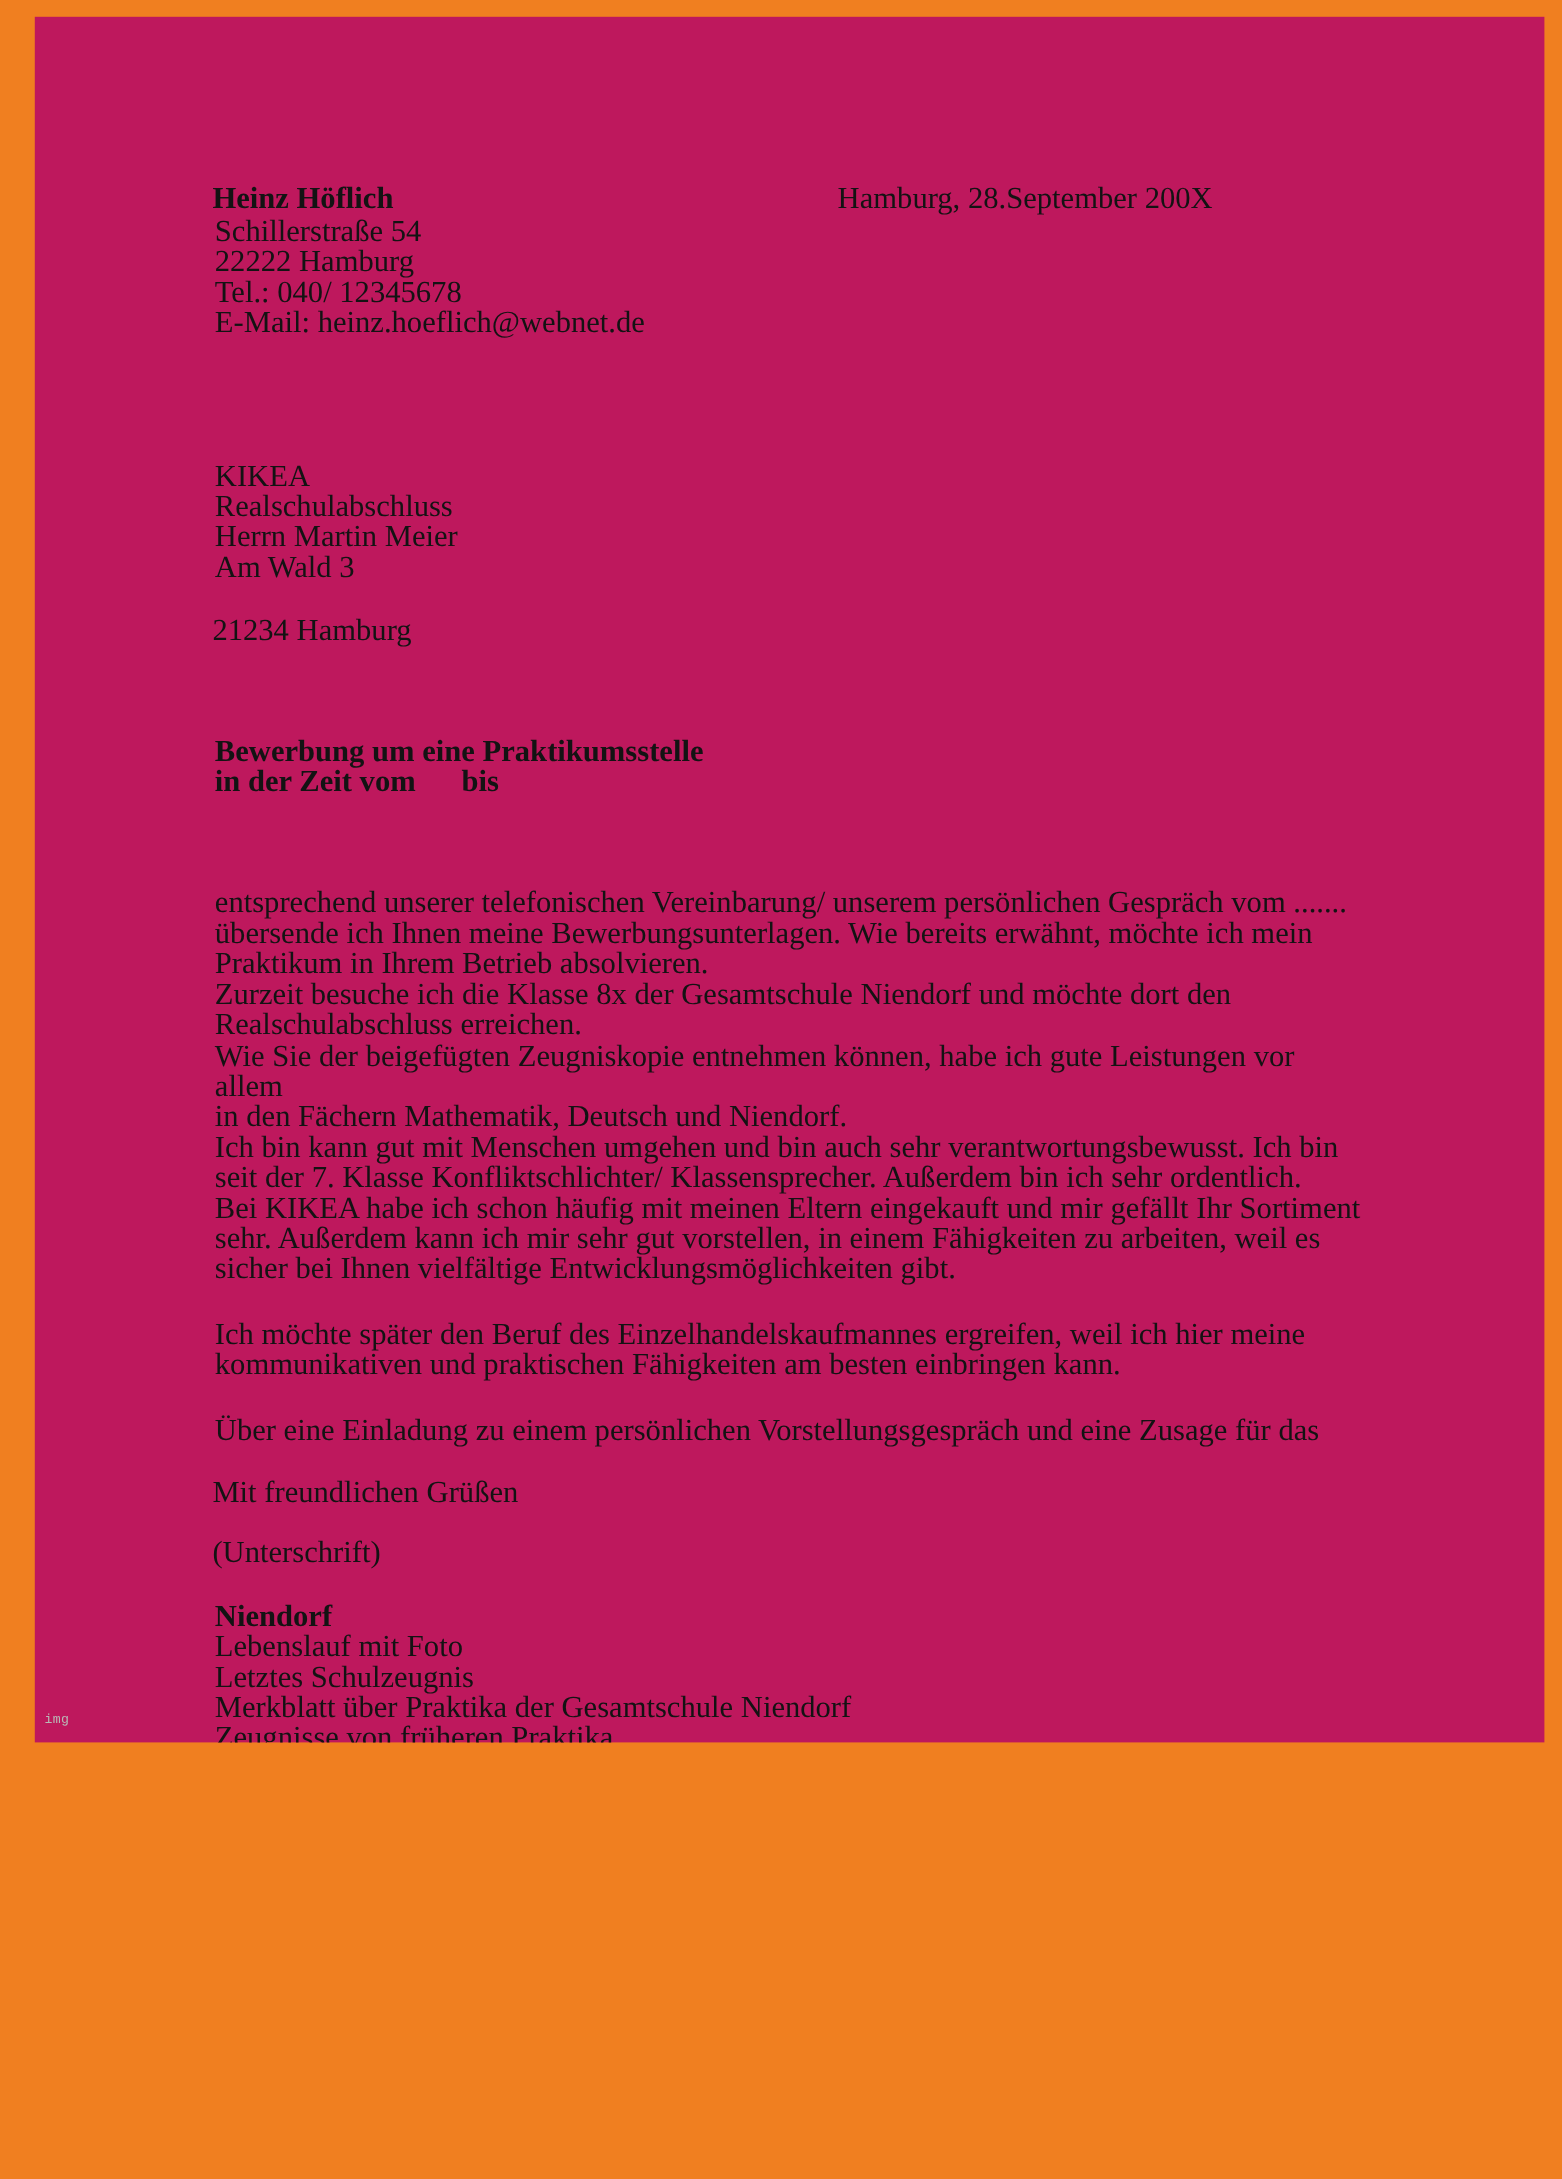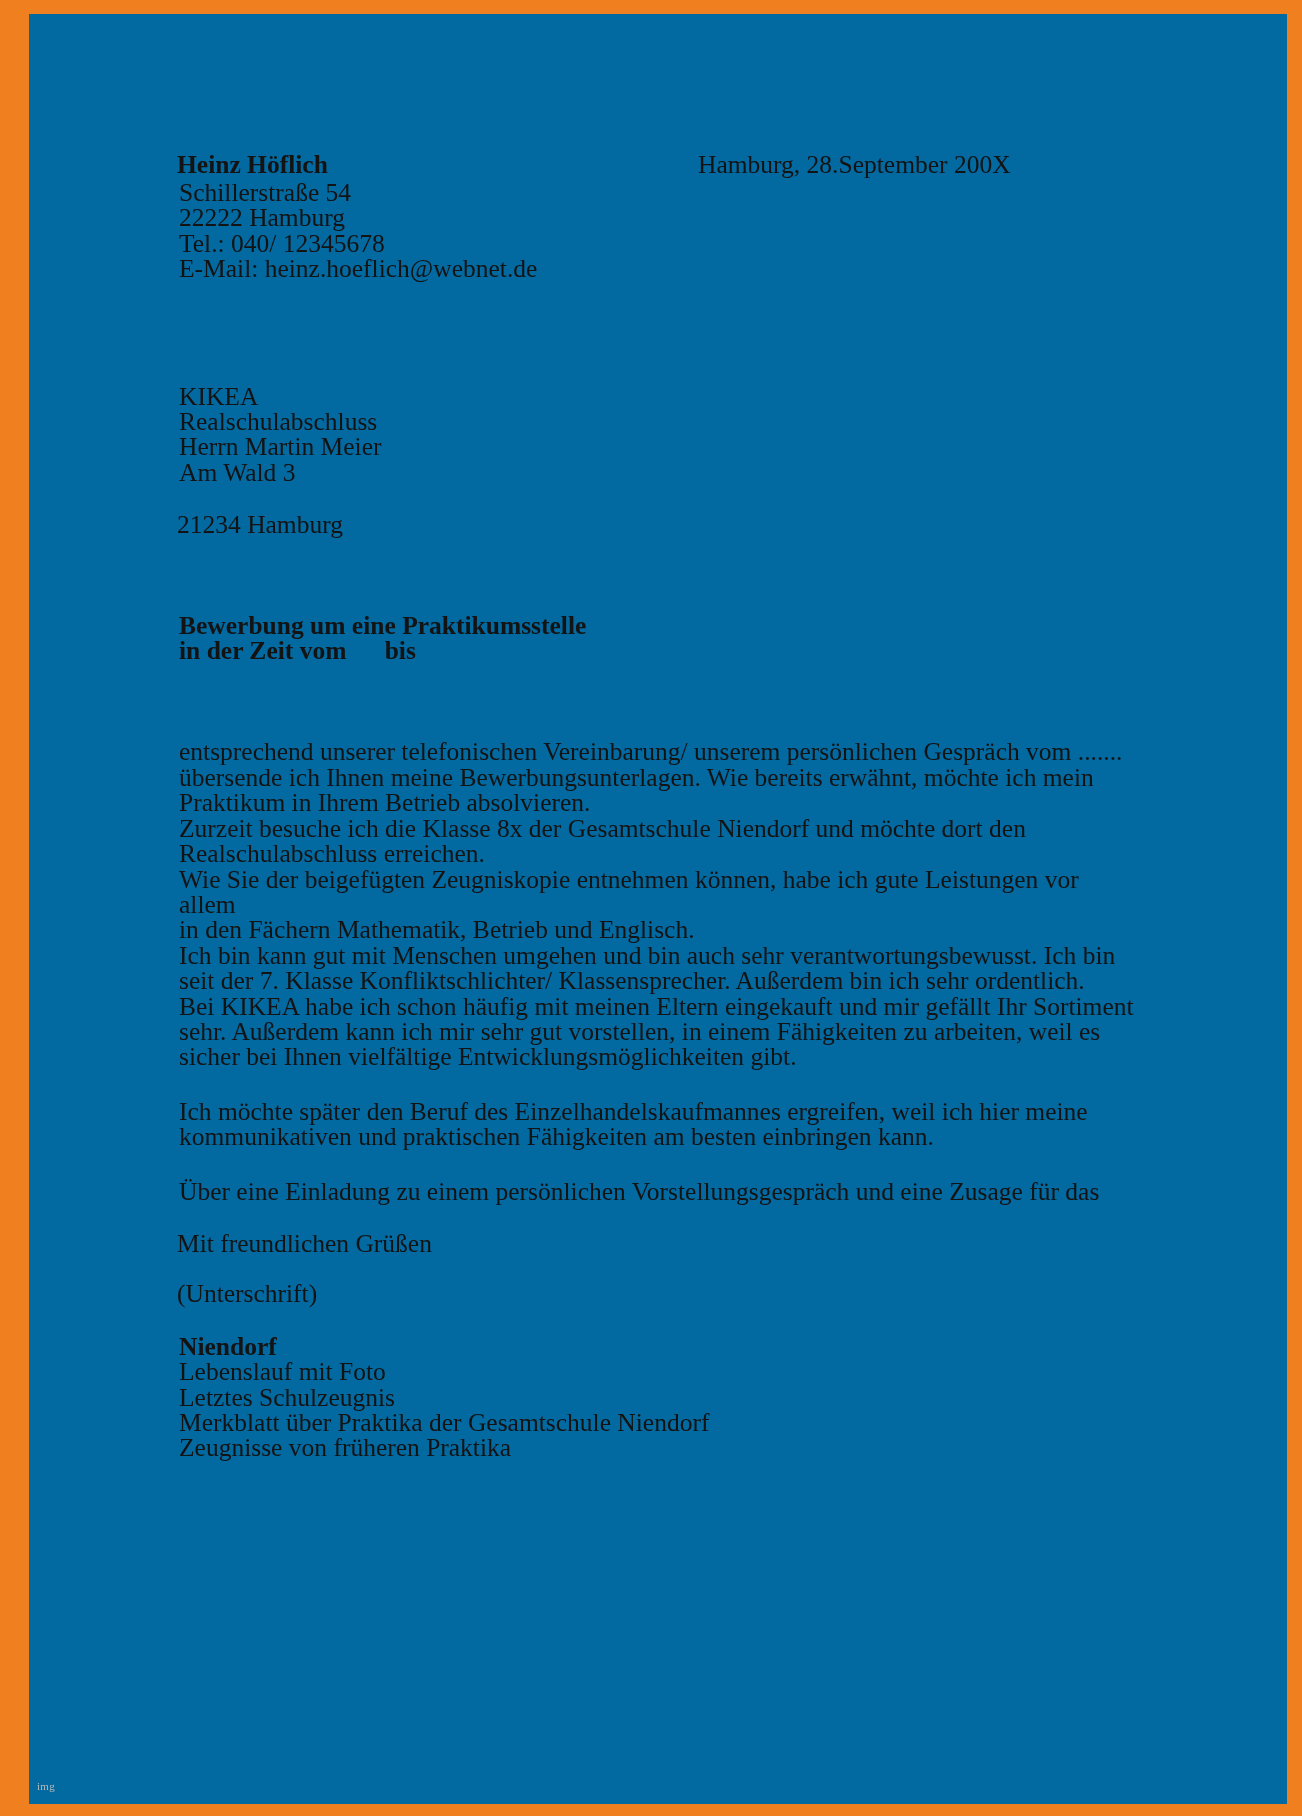--- a/index.html
+++ b/index.html
@@ -24,22 +24,22 @@
     background: #F07F20;
     box-sizing: border-box;
   }
 
   
   #paper {
     position: absolute;
     left: 29px;
     top: 14px;
     width: 1258px;
-    height: 1790px;
-    background: #0369a1;
+    height: 1438px;
+    background: #be185d;
     box-sizing: border-box;
     overflow: hidden;
   }
 
   
   #letter {
     position: absolute;
     left: 148px;
     top: 138px;
     width: 965px;
@@ -87,21 +87,21 @@
   .gap-before-anlagen   { height: 25px; }
 
   .para .line { }
 
   
   #watermark {
     position: absolute;
     left: 8px;
     bottom: 12px;
     font-size: 11px;
-    font-family: Liberation Serif, serif;
+    font-family: Liberation Mono, monospace;
     color: #b9b9b6;
     letter-spacing: 0.3px;
     user-select: none;
   }
 </style>
 </head>
 <body>
 
 <div id="page-frame">
   <div id="paper">
@@ -145,21 +145,21 @@
 
       <div class="gap-salut-body"></div>
 
       <div class="block para">
         <div class="line">entsprechend unserer telefonischen Vereinbarung/ unserem persönlichen Gespräch vom .......</div>
         <div class="line">übersende ich Ihnen meine Bewerbungsunterlagen. Wie bereits erwähnt, möchte ich mein</div>
         <div class="line">Praktikum in Ihrem Betrieb absolvieren.</div>
         <div class="line">Zurzeit besuche ich die Klasse 8x der Gesamtschule Niendorf und möchte dort den</div>
         <div class="line">Realschulabschluss erreichen.</div>
         <div class="line">Wie Sie der beigefügten Zeugniskopie entnehmen können, habe ich gute Leistungen vor allem</div>
-        <div class="line">in den Fächern Mathematik, Betrieb und Englisch.</div>
+        <div class="line">in den Fächern Mathematik, Deutsch und Niendorf.</div>
         <div class="line">Ich bin kann gut mit Menschen umgehen und bin auch sehr verantwortungsbewusst. Ich bin</div>
         <div class="line">seit der 7. Klasse Konfliktschlichter/ Klassensprecher. Außerdem bin ich sehr ordentlich.</div>
         <div class="line">Bei KIKEA habe ich schon häufig mit meinen Eltern eingekauft und mir gefällt Ihr Sortiment</div>
         <div class="line">sehr. Außerdem kann ich mir sehr gut vorstellen, in einem Fähigkeiten zu arbeiten, weil es</div>
         <div class="line">sicher bei Ihnen vielfältige Entwicklungsmöglichkeiten gibt.</div>
       </div>
 
       <div class="gap-para"></div>
 
       <div class="block para">

